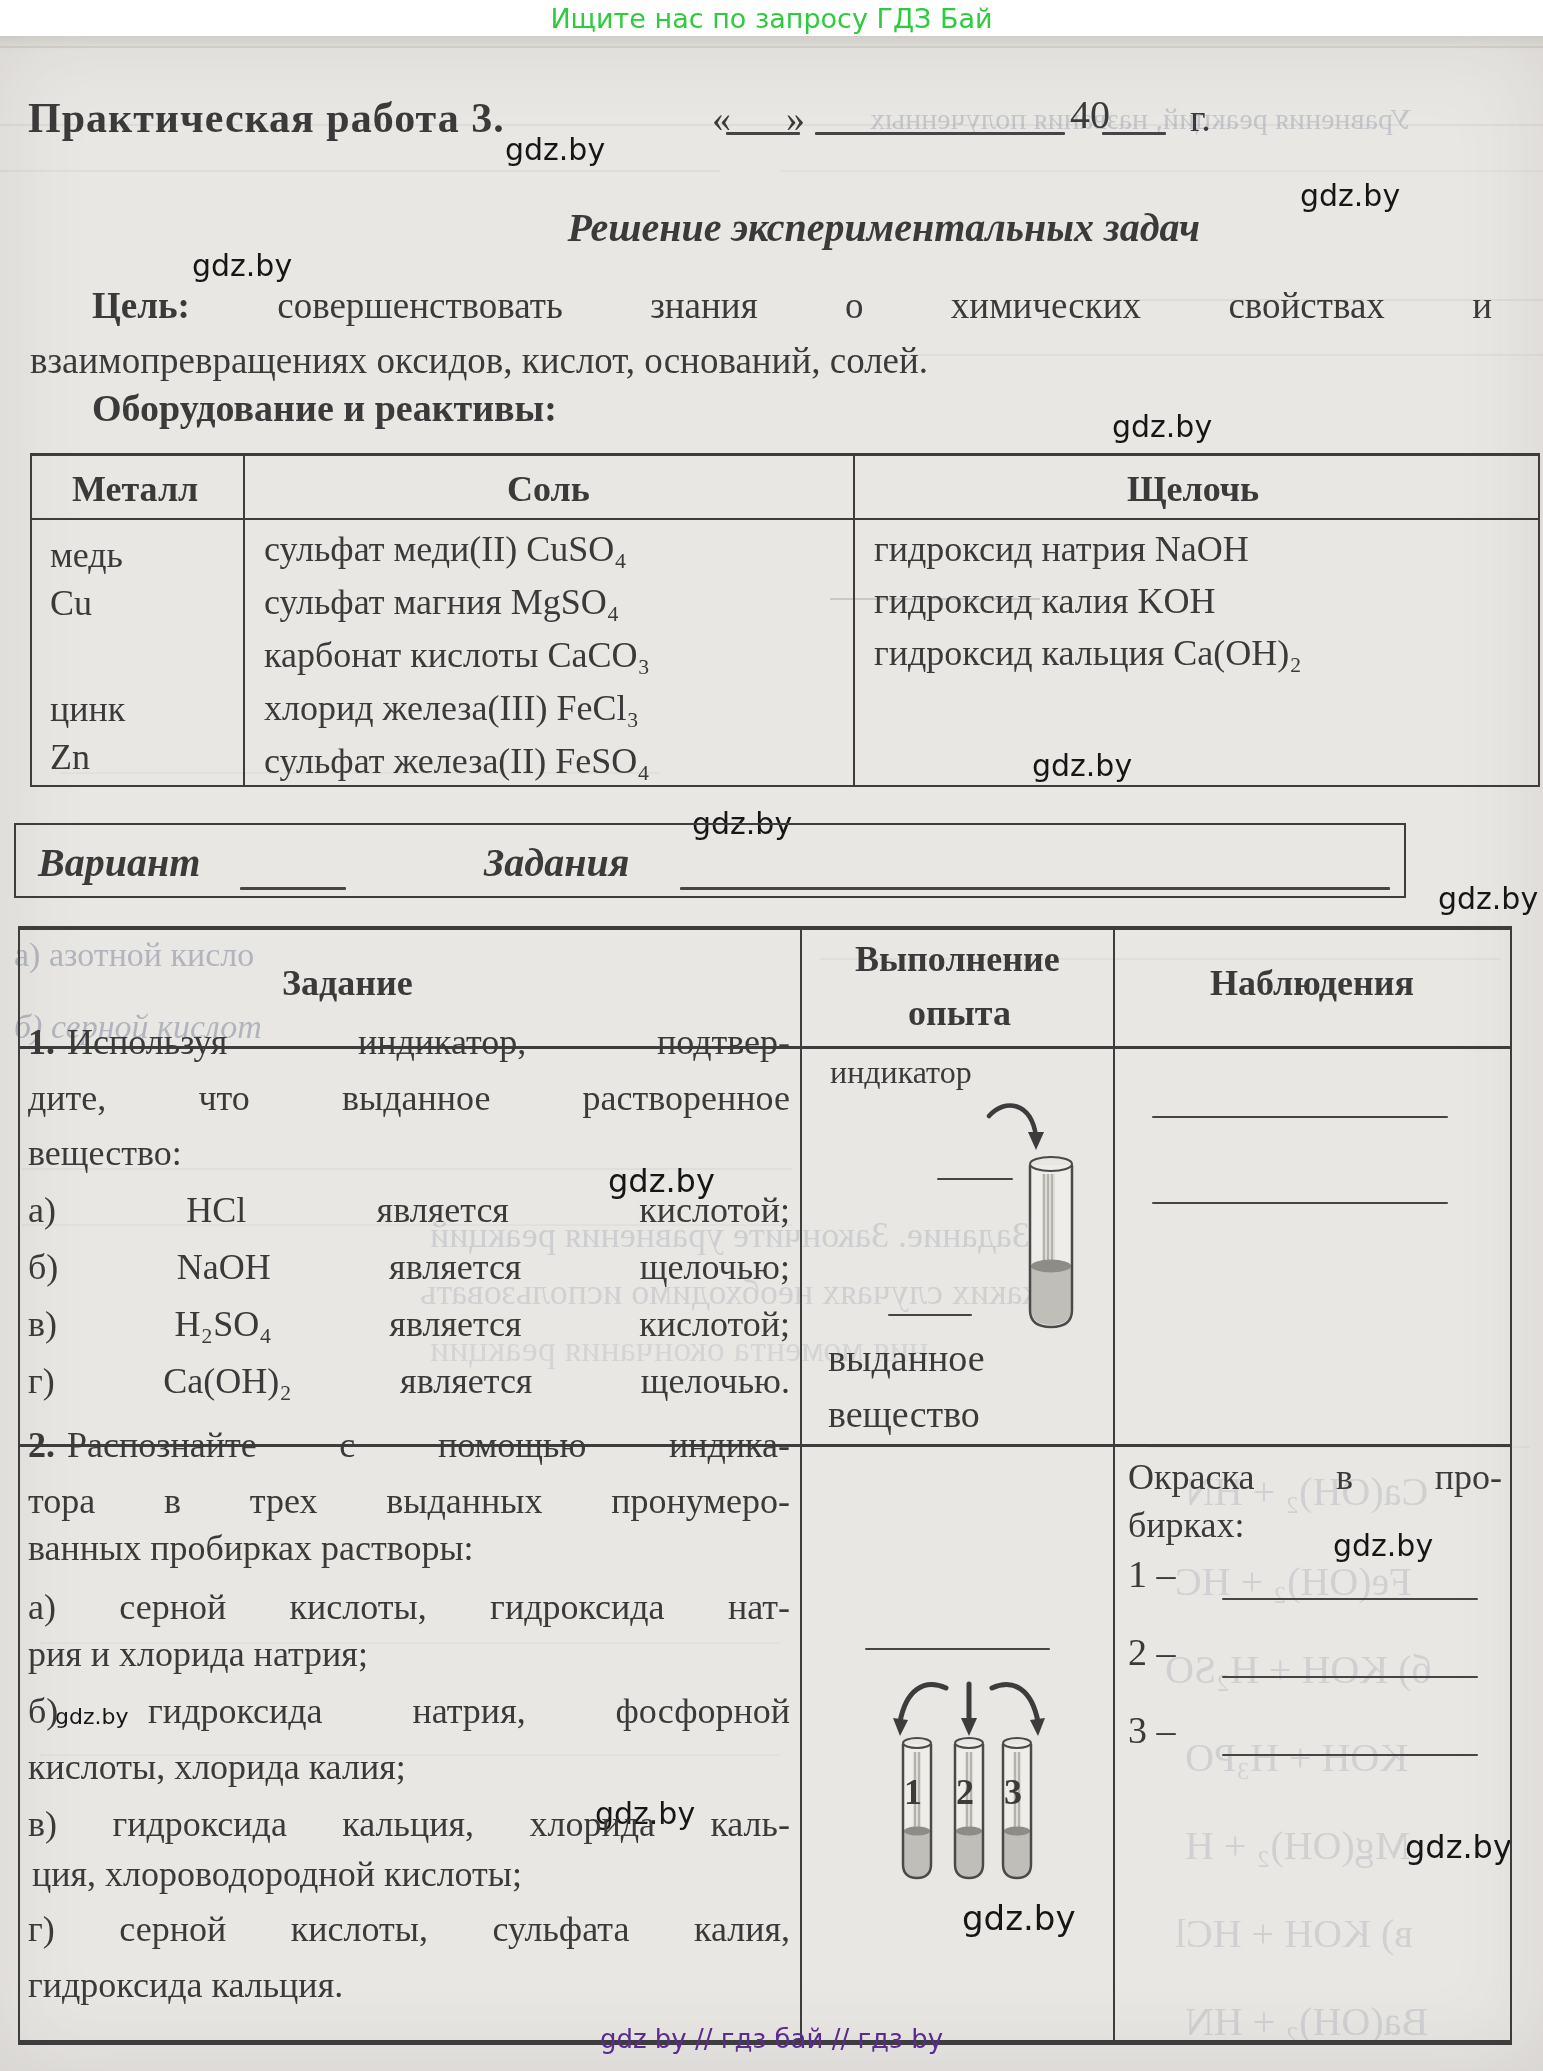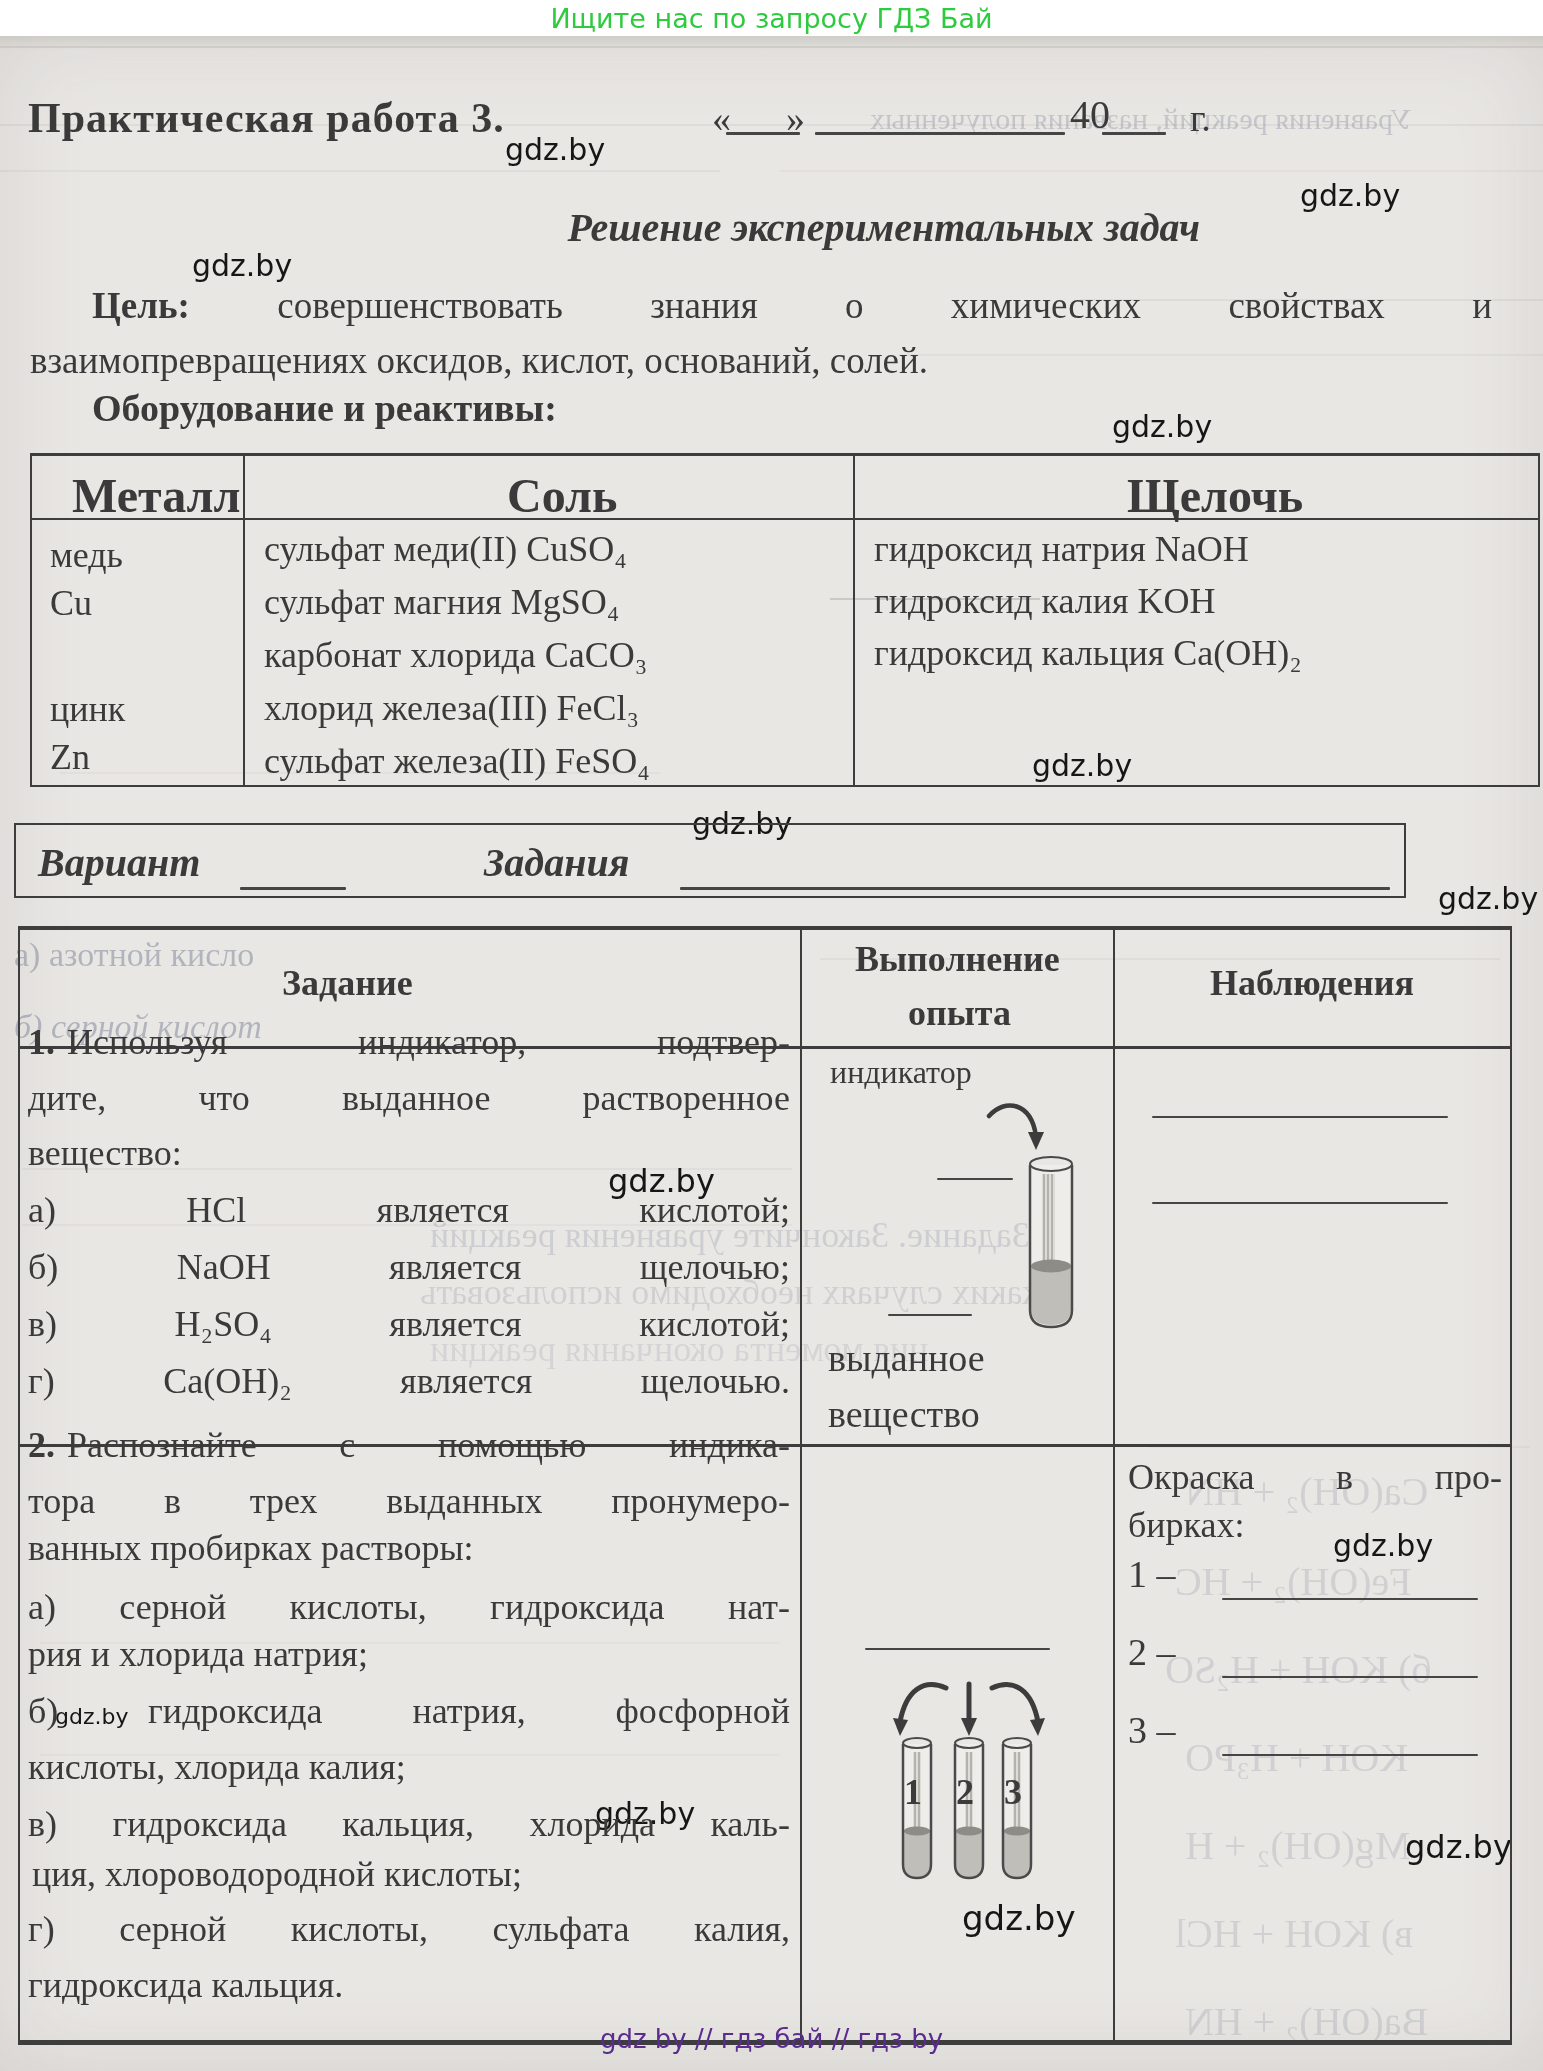--- a/index.html
+++ b/index.html
@@ -19,21 +19,21 @@
   .jl{text-align:justify;text-align-last:justify;}
   .num{font-weight:bold;padding-right:12px;}
   #title{font-size:42px;font-weight:bold;letter-spacing:1px;white-space:nowrap;}
   #subtitle{font-size:40px;font-weight:bold;font-style:italic;text-align:right;white-space:nowrap;}
   .goal-line{font-size:37px;}
   .h-bold{font-weight:bold;}
   .t1{position:absolute;left:30px;top:417px;width:1506px;height:329px;border:2px solid #3d3d3d;border-top-width:3px;}
   .t1 .v1{position:absolute;left:211px;top:0;width:2px;height:100%;background:#3d3d3d;}
   .t1 .v2{position:absolute;left:821px;top:0;width:2px;height:100%;background:#3d3d3d;}
   .t1 .hdrline{position:absolute;left:0;top:62px;width:100%;height:2px;background:#3d3d3d;}
-  .t1-header{position:absolute;font-size:48px;font-weight:bold;white-space:nowrap;}
+  .t1-header{position:absolute;font-size:36px;font-weight:bold;white-space:nowrap;}
   .t1-cell{position:absolute;font-size:36px;white-space:nowrap;}
   .t2{position:absolute;left:18px;top:890px;width:1490px;height:1110px;border:2px solid #3d3d3d;
       border-top-width:4px;border-bottom-width:5px;}
   .t2 .v1{position:absolute;left:780px;top:0;width:2px;height:100%;background:#3d3d3d;}
   .t2 .v2{position:absolute;left:1093px;top:0;width:2px;height:100%;background:#3d3d3d;}
   .t2 .hdrline{position:absolute;left:0;top:116px;width:100%;height:3px;background:#3d3d3d;}
   .t2 .rowline{position:absolute;left:0;top:514px;width:100%;height:3px;background:#3d3d3d;}
   .t2-header{position:absolute;font-size:36px;font-weight:bold;white-space:nowrap;}
   .t2line{position:absolute;font-size:36px;line-height:41px;}
   .obs-item{position:absolute;font-size:38px;white-space:nowrap;}
@@ -128,21 +128,21 @@
       <div class="t1-header" style="left:40px;top:12px">Металл</div>
       <div class="t1-header" style="left:475px;top:12px">Соль</div>
       <div class="t1-header" style="left:1095px;top:12px">Щелочь</div>
       <div class="t1-cell" style="left:18px;top:78px">медь</div>
       <div class="t1-cell" style="left:18px;top:126px">Cu</div>
       <div class="t1-cell" style="left:18px;top:232px">цинк</div>
       <div class="t1-cell" style="left:18px;top:280px">Zn</div>
       <div id="salt-list">
           <div class="t1-cell" style="left: 232px; top: 72px;">сульфат меди(II) CuSO₄</div>
           <div class="t1-cell" style="left: 232px; top: 125px;">сульфат магния MgSO₄</div>
-          <div class="t1-cell" style="left: 232px; top: 178px;">карбонат хлорида CaCO₃</div>
+          <div class="t1-cell" style="left: 232px; top: 178px;">карбонат кислоты CaCO₃</div>
           <div class="t1-cell" style="left: 232px; top: 231px;">хлорид железа(III) FeCl₃</div>
           <div class="t1-cell" style="left: 232px; top: 284px;">сульфат железа(II) FeSO₄</div>
         </div>
       <div id="alkali-list">
           <div class="t1-cell" style="left: 842px; top: 72px;">гидроксид натрия NaOH</div>
           <div class="t1-cell" style="left: 842px; top: 124px;">гидроксид калия KOH</div>
           <div class="t1-cell" style="left: 842px; top: 176px;">гидроксид кальция Ca(OH)₂</div>
         </div>
     </div>
 

